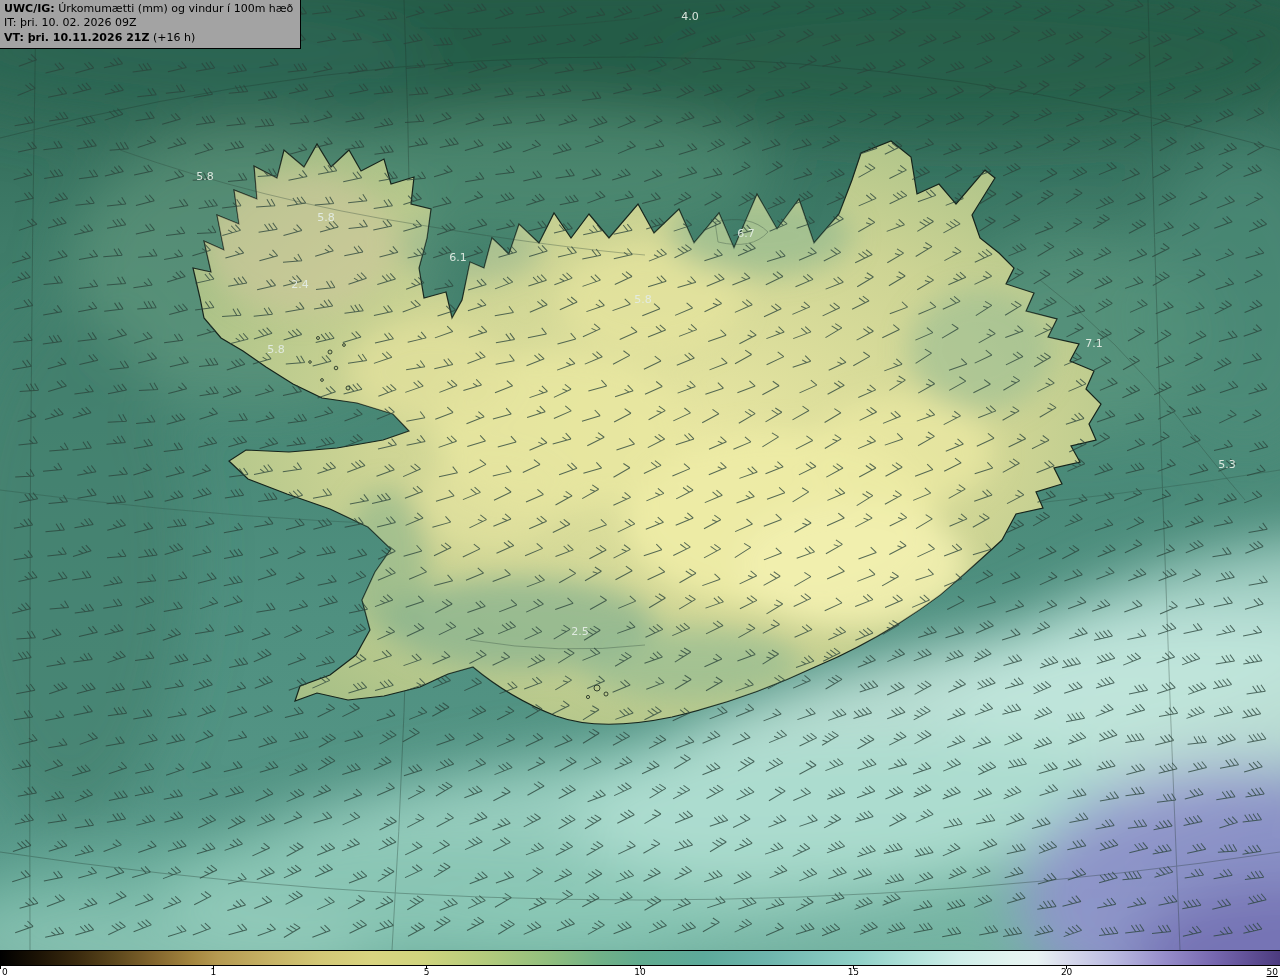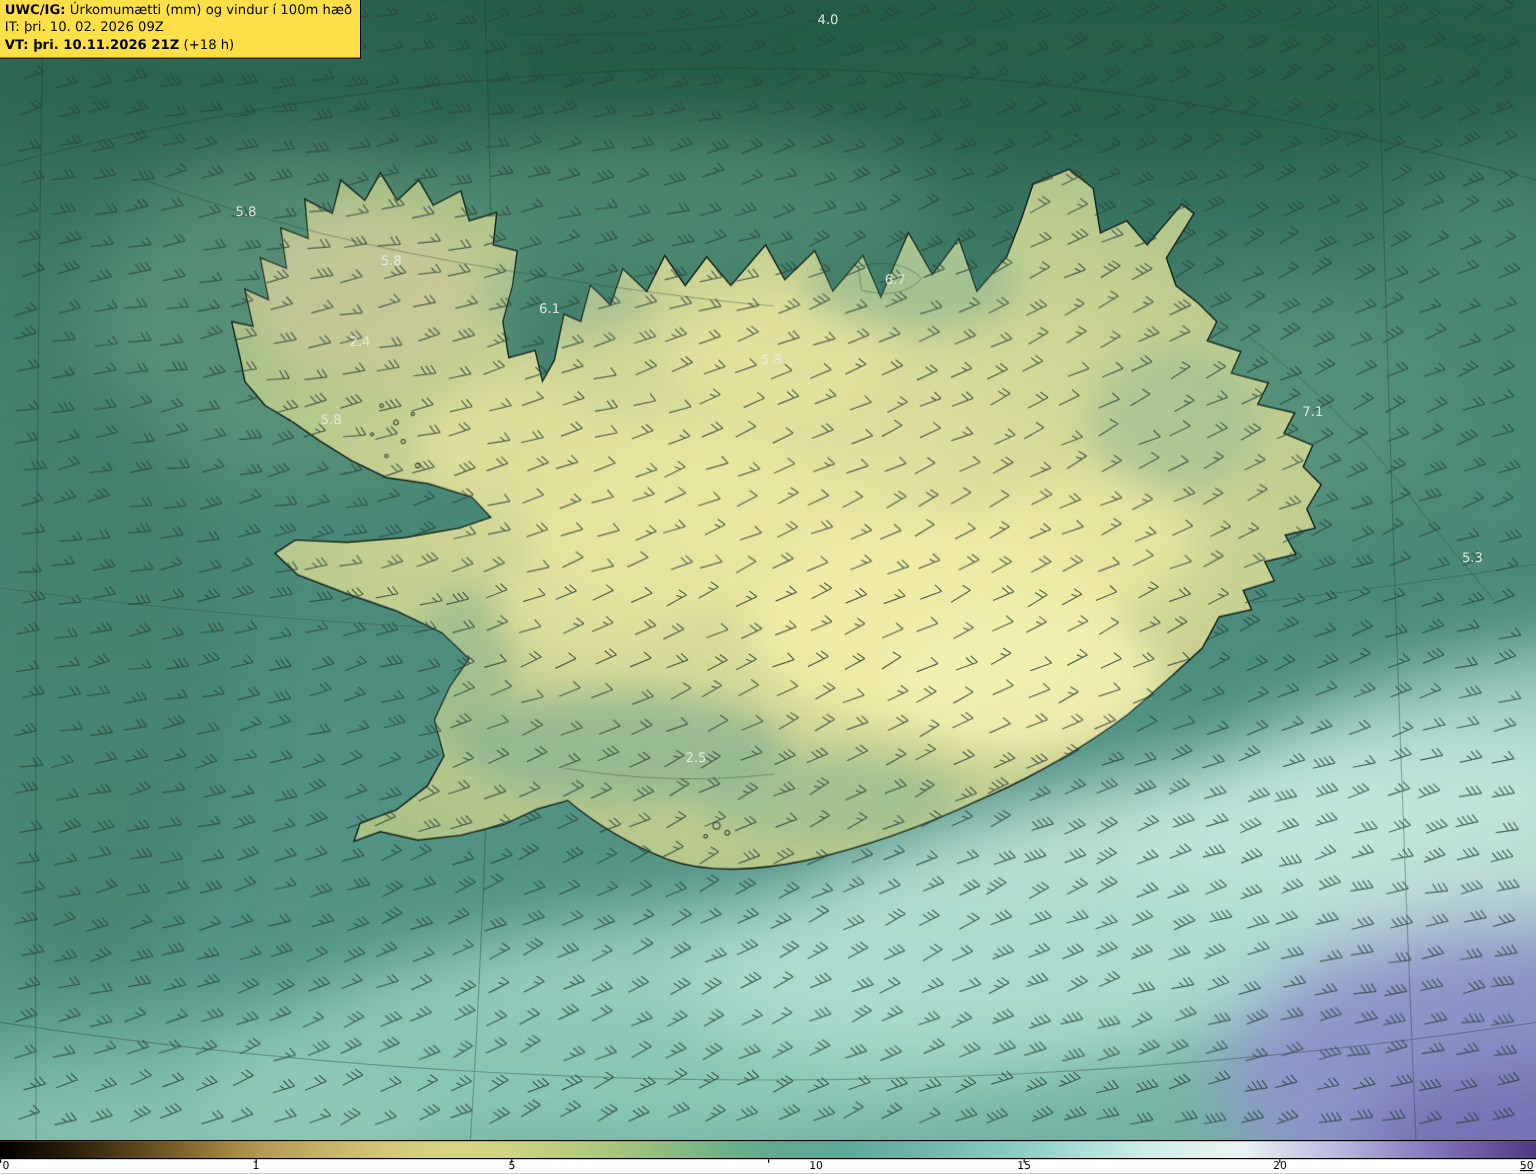--- a/index.html
+++ b/index.html
@@ -1,21 +1,21 @@
 <!DOCTYPE html>
 <html><head>
 <meta charset="utf-8">
 <style>
   * { margin:0; padding:0; box-sizing:border-box; }
   html,body { width:1280px; height:978px; background:#fff; overflow:hidden;
     font-family:"DejaVu Sans","Liberation Sans",sans-serif; }
   .stage { position:relative; width:1280px; height:978px; outline:1px solid #000; outline-offset:-1px; }
   .map-area { position:absolute; top:0; left:0; width:1280px; height:950px; overflow:hidden; }
   svg { display:block; }
-  .title-box { position:absolute; top:0; left:0; background:#fde047;
+  .title-box { position:absolute; top:0; left:0; background:#a3a3a3;
     border:1px solid #000; border-top:none; border-left:none;
     padding:2px 7px 3px 4px; font-size:11px; line-height:1.3; color:#000; z-index:5; }
   .title-box .b { font-weight:bold; }
   .colorbar { position:absolute; left:0; top:950px; width:1280px; height:28px; background:#fff; }
   .colorbar .bar { position:absolute; top:0; left:0; width:100%; height:16px;
     border-top:1px solid #000; border-bottom:1px solid #000; }
   .colorbar .tick { position:absolute; top:16px; width:1px; height:3px; background:#000; }
   .colorbar .lab { position:absolute; top:17px; font-size:9px; line-height:10px; color:#000;
     transform:translateX(-50%); }
 </style>
@@ -4547,35 +4547,35 @@
           <text x="643" y="303">5.8</text>
           <text x="1094" y="347">7.1</text>
           <text x="1227" y="468">5.3</text>
           <text x="580" y="635">2.5</text>
         </g>
     </svg>
 
     <div class="title-box">
       <div><span class="b">UWC/IG:</span> <span>Úrkomumætti (mm) og vindur í 100m hæð</span></div>
       <div>IT: þri. 10. 02. 2026 09Z</div>
-      <div><span class="b">VT: þri. 10.11.2026 21Z</span> <span>(+18 h)</span></div>
+      <div><span class="b">VT: þri. 10.11.2026 21Z</span> <span>(+16 h)</span></div>
     </div>
   </div>
 
   <div class="colorbar">
     <div class="bar" id="colorbar-bar" style="background: linear-gradient(to right, rgb(0, 0, 0) 0%, rgb(28, 19, 5) 3%, rgb(58, 42, 14) 6%, rgb(92, 71, 28) 9%, rgb(130, 101, 45) 12%, rgb(164, 134, 63) 15%, rgb(181, 154, 81) 17%, rgb(198, 178, 101) 21%, rgb(211, 200, 118) 25%, rgb(217, 212, 128) 29%, rgb(208, 212, 126) 33%, rgb(179, 203, 124) 38%, rgb(144, 190, 126) 43%, rgb(112, 177, 136) 47%, rgb(97, 171, 143) 50%, rgb(93, 170, 155) 55%, rgb(110, 181, 173) 60%, rgb(144, 208, 199) 67%, rgb(175, 225, 217) 71%, rgb(207, 238, 233) 75%, rgb(227, 244, 240) 79%, rgb(232, 243, 243) 81%, rgb(218, 221, 237) 83%, rgb(186, 186, 225) 87%, rgb(150, 141, 202) 91%, rgb(117, 102, 174) 95%, rgb(76, 59, 127) 100%);"></div>
     <div id="colorbar-labels">
         <div class="tick" style="left: calc(0% - 0.5px);"></div>
         <div class="lab" style="left: 2px; transform: none;">0</div>
         <div class="tick" style="left: calc(16.67% - 0.5px);"></div>
         <div class="lab" style="left: 16.67%;">1</div>
         <div class="tick" style="left: calc(33.33% - 0.5px);"></div>
         <div class="lab" style="left: 33.33%;">5</div>
         <div class="tick" style="left: calc(50% - 0.5px);"></div>
-        <div class="lab" style="left: 50%; margin-left: 40px;">10</div>
+        <div class="lab" style="left: 50%;">10</div>
         <div class="tick" style="left: calc(66.67% - 0.5px);"></div>
         <div class="lab" style="left: 66.67%;">15</div>
         <div class="tick" style="left: calc(83.33% - 0.5px);"></div>
         <div class="lab" style="left: 83.33%;">20</div>
         <div class="tick" style="left: calc(100% - 0.5px);"></div>
         <div class="lab" style="left: auto; right: 2px; transform: none; text-decoration: underline;">50</div>
       </div>
   </div>
 </div>
 

